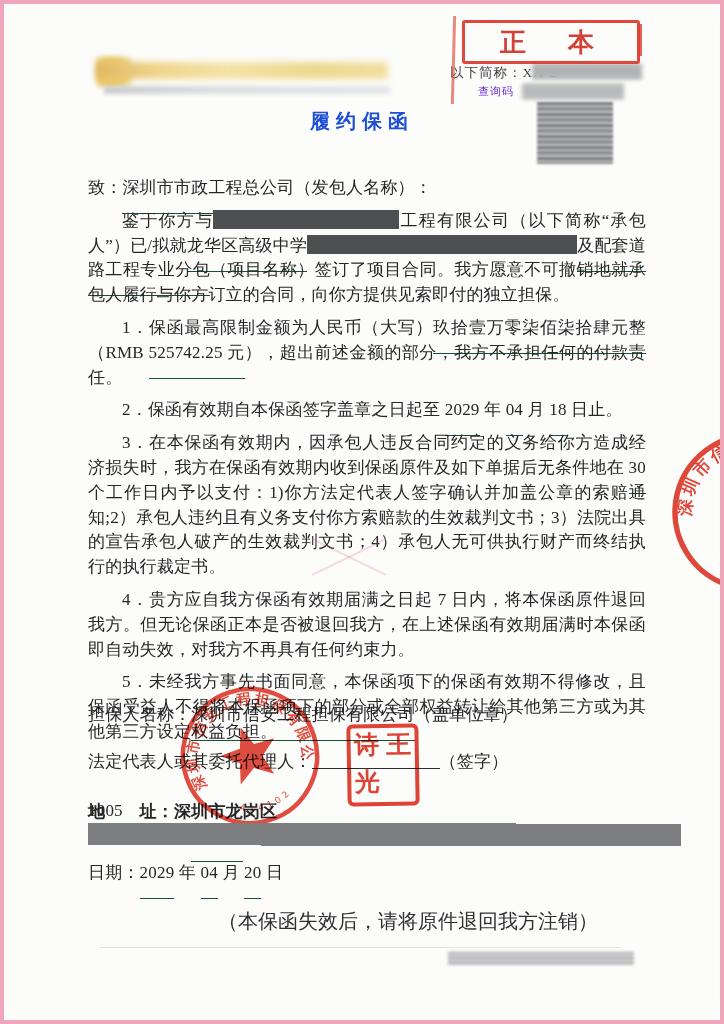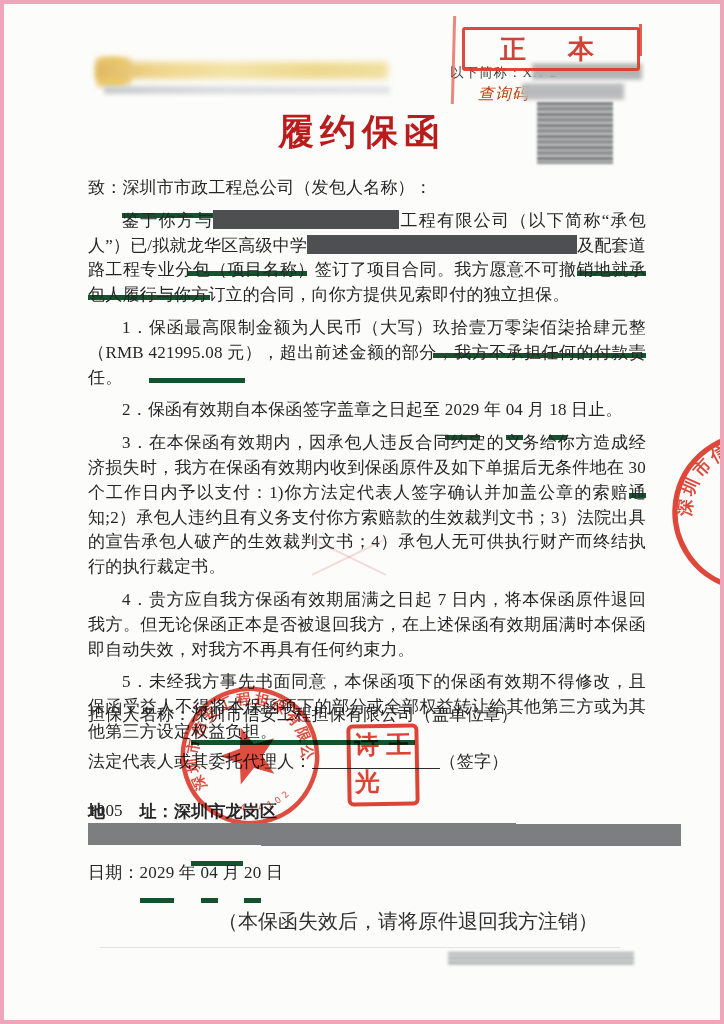--- a/index.html
+++ b/index.html
@@ -13,43 +13,43 @@
     filter:blur(3px);border-radius:2px;}
   .logo-diamond{position:absolute;left:96px;top:56px;width:36px;height:32px;
     background:radial-gradient(ellipse at 45% 50%,#f4cf56,#e9c96d 60%,rgba(244,222,140,0));
     filter:blur(2px);}
   .logo-underline{position:absolute;left:104px;top:86px;width:286px;height:8px;
     background:linear-gradient(90deg,#c9cacc,#dcdddf 40%,#e4e5e7);filter:blur(2px);}
 
   .zhengben{position:absolute;left:462px;top:20px;width:172px;height:38px;
     border:3px solid #dd3a2c;border-radius:3px;color:#d03327;
     display:flex;align-items:center;justify-content:center;
-    font-size:26px;font-weight:bold;letter-spacing:8px;opacity:.92;z-index:20;margin-top:7px;}
+    font-size:26px;font-weight:bold;letter-spacing:8px;opacity:.92;z-index:20;}
   .zb-line-left{position:absolute;left:452px;top:16px;width:3px;height:88px;background:#df4a39;opacity:.65;transform:rotate(1.5deg);z-index:19;}
   .zb-tick-right{position:absolute;left:639px;top:24px;width:3px;height:32px;background:#dd3a2c;opacity:.8;z-index:19;}
 
   .gno-line{position:absolute;left:450px;top:64px;font-size:13.5px;color:#3f4043;letter-spacing:1px;}
   .gno-blur{position:absolute;left:532px;top:64px;width:110px;height:15px;
     background:repeating-linear-gradient(180deg,#9a9b9d 0 3px,#c9cacc 3px 6px);filter:blur(2px);}
-  .qcode-line{position:absolute;left:478px;top:84px;font-size:16px;color:#c2410c;letter-spacing:1px;font-style:italic;}
+  .qcode-line{position:absolute;left:478px;top:84px;font-size:11px;color:#6d28d9;letter-spacing:1px;}
   .qcode-blur{position:absolute;left:522px;top:84px;width:102px;height:15px;
     background:repeating-linear-gradient(180deg,#a2a3a5 0 3px,#cfd0d2 3px 6px);filter:blur(2px);}
   .qr-blur{position:absolute;left:537px;top:102px;width:76px;height:62px;
     background:repeating-linear-gradient(180deg,#7c7d7f 0 3px,#b9babc 3px 5px,#8f9092 5px 9px,#c6c7c9 9px 11px);
     filter:blur(1.2px);}
 
   .doc-title{position:absolute;left:0;top:108px;width:724px;text-align:center;
-    font-size:36px;font-weight:600;letter-spacing:6px;color:#b91c1c;}
+    font-size:20px;font-weight:600;letter-spacing:6px;color:#1d4ed8;}
 
   
   .body-text{position:absolute;left:88px;top:176px;width:558px;
     font-size:17px;line-height:24.8px;text-align:justify;color:#262628;letter-spacing:.2px;}
   .body-text p{margin:0;}
   .body-text p.ind{text-indent:2em;margin-top:8px;}
-  .u{border-bottom:5px solid #14532d;padding-bottom:16px;}
+  .u{border-bottom:1px solid #14532d;padding-bottom:16px;}
   .redact-dark{display:inline-block;height:19px;background:#4e4f51;vertical-align:-3px;}
   .redact-grey{display:inline-block;height:22px;background:#7d7e80;vertical-align:-5px;position:relative;z-index:30;}
   .blank-line{display:inline-block;border-bottom:1px solid #2b2b2d;height:16px;vertical-align:-2px;}
 
   
   .sig-line{position:absolute;left:88px;width:614px;font-size:17px;color:#262628;letter-spacing:.2px;}
   .closing-note{position:absolute;left:0;top:908px;width:724px;text-align:center;font-size:20px;color:#2f2f31;margin-left:46px;}
   .footer-rule{position:absolute;left:100px;top:947px;width:520px;height:1px;background:#e2e2df;}
   .footer-blur{position:absolute;left:448px;top:952px;width:186px;height:13px;
     background:repeating-linear-gradient(180deg,#a8a9ab 0 2px,#d4d5d7 2px 5px);filter:blur(1.6px);}
@@ -85,21 +85,21 @@
   <div class="gno-blur"></div>
   <div class="qcode-line">查询码</div>
   <div class="qcode-blur"></div>
   <div class="qr-blur"></div>
 
   <div class="doc-title">履约保函</div>
 
   <div class="body-text">
     <p><span>致：</span><span class="u">深圳市市政工程总公司</span><span>（发包人名称）：</span></p>
     <p class="ind"><span>鉴于你方与</span><span class="redact-dark" style="width: 186px;"></span><span class="u">工程有限公司</span><span>（以下简称“承包人”）已/拟就</span><span class="u">龙华区高级中学</span><span class="redact-dark" style="width: 270px;"></span><span class="u">及配套道路工程专业分包</span><span>（项目名称）签订了项目合同。我方愿意不可撤销地就承包人履行与你方订立的合同，向你方提供见索即付的独立担保。</span></p>
-    <p class="ind"><span>1．保函最高限制金额为人民币（大写）</span><span class="u">玖拾壹万零柒佰柒拾肆元整</span><span>（RMB </span><span class="u">421995.08 元</span><span>），超出前述金额的部分，我方不承担任何的付款责任。</span></p>
+    <p class="ind"><span>1．保函最高限制金额为人民币（大写）</span><span class="u">玖拾壹万零柒佰柒拾肆元整</span><span>（RMB </span><span class="u">525742.25 元</span><span>），超出前述金额的部分，我方不承担任何的付款责任。</span></p>
     <p class="ind"><span>2．保函有效期自本保函签字盖章之日起至 </span><span class="u">2029</span><span> 年 </span><span class="u">04</span><span> 月 </span><span class="u">18</span><span> 日止。</span></p>
     <p class="ind"><span>3．在本保函有效期内，因承包人违反合同约定的义务给你方造成经济损失时，我方在保函有效期内收到保函原件及如下单据后无条件地在 </span><span class="u">30</span><span> 个工作日内予以支付：1)你方法定代表人签字确认并加盖公章的索赔通知;2）承包人违约且有义务支付你方索赔款的生效裁判文书；3）法院出具的宣告承包人破产的生效裁判文书；4）承包人无可供执行财产而终结执行的执行裁定书。</span></p>
     <p class="ind"><span>4．贵方应自我方保函有效期届满之日起 7 日内，将本保函原件退回我方。但无论保函正本是否被退回我方，在上述保函有效期届满时本保函即自动失效，对我方不再具有任何约束力。</span></p>
     <p class="ind"><span>5．未经我方事先书面同意，本保函项下的保函有效期不得修改，且保函受益人不得将本保函项下的部分或全部权益转让给其他第三方或为其他第三方设定权益负担。</span></p>
   </div>
 
   <div class="wm-x">
       <span class="a"></span>
       <span class="b"></span>
     </div>

